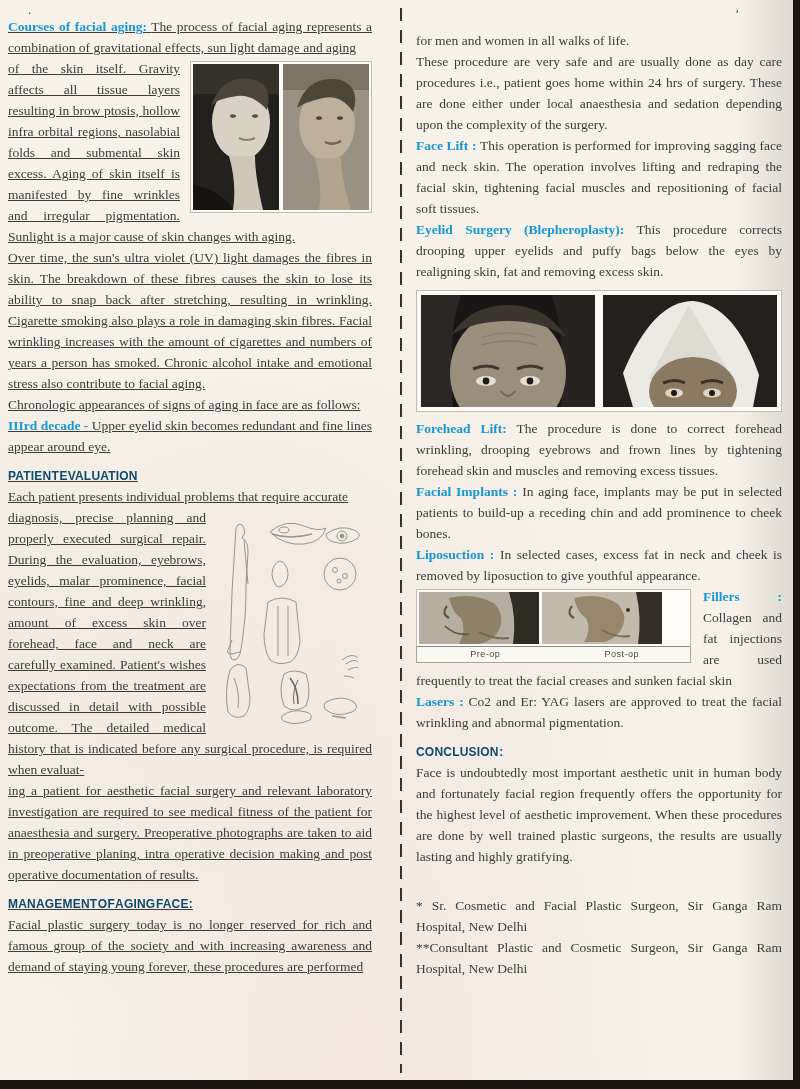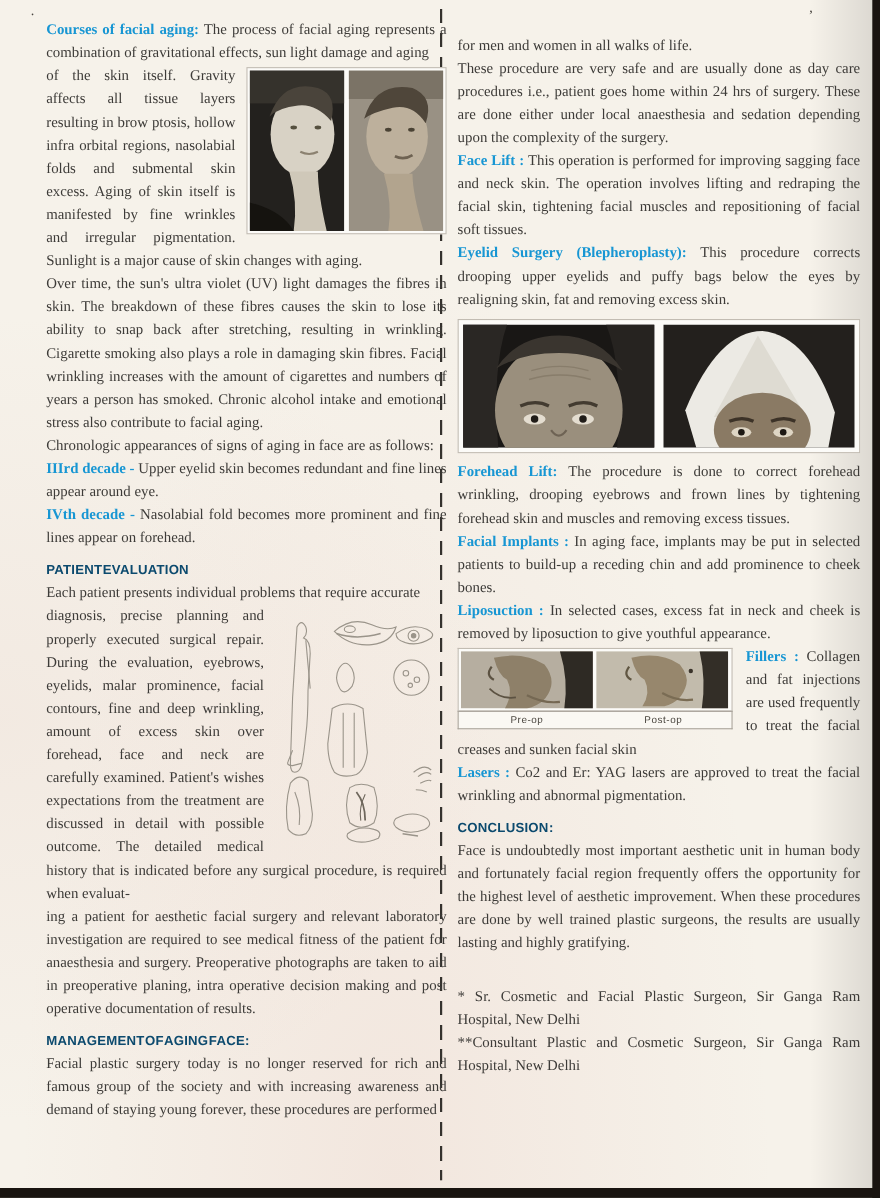--- a/index.html
+++ b/index.html
@@ -28,21 +28,21 @@
   .mark-tl { left: 28px; top: 2px; }
   .mark-tr { left: 735px; top: 6px; }
 
   .divider {
     position: absolute; left: 400px; top: 8px; bottom: 16px; width: 2px;
     background: repeating-linear-gradient(to bottom, #35322e 0 13px, transparent 13px 22px);
     z-index: 2;
   }
 
   .col { position: absolute; z-index: 3; }
-  .col-left  { left: 42px;  top: 16px; width: 364px; }
+  .col-left  { left: 8px;  top: 16px; width: 364px; text-decoration: underline; }
   .col-right { left: 416px; top: 30px; width: 366px; }
 
   p.body-text {
     margin: 0; text-align: justify;
     font-size: 13.5px; line-height: 21px;
   }
   .lead { color: #1796d3; font-weight: bold; }
   .sec-head {
     margin: 12px 0 3px 0;
     font-family: "Liberation Sans", sans-serif;
@@ -57,21 +57,21 @@
 
   .float-right { float: right; margin: 3px 0 5px 10px; }
   .float-left  { float: left;  margin: 3px 12px 3px 0; }
 
   .women-photos { width: 182px; padding: 2px; gap: 4px; }
   .eyes-photos  { width: 100%; padding: 4px; gap: 6px; margin: 8px 0 6px 0; justify-content: space-between; }
 
   .sketches { width: 158px; height: 224px; margin: 3px 0 4px 8px; }
   .sketches svg { display: block; }
 
-  .preop-block { width: 250px; }
+  .preop-block { width: 275px; }
   .preop-photos { padding: 2px; gap: 3px; border-bottom: none; }
   .preop-captions {
     display: flex; background: #faf8f3; border: 1px solid #aaa49a; border-top: 1px solid #8d877d;
     font-family: "Liberation Sans", sans-serif; font-size: 9px; color: #4a463f;
   }
   .preop-captions span { flex: 1; text-align: center; padding: 2px 0 3px 0; letter-spacing: 0.5px; }
 
   .clear { clear: both; }
   .footnotes { margin-top: 28px; }
 </style>
@@ -109,21 +109,20 @@
         <path d="M42,78 Q50,82 58,77" stroke="#6e6252" stroke-width="2.4" fill="none"></path>
       </svg>
     </span>
     <span>of the skin itself. Gravity affects all tissue layers resulting in brow ptosis, hollow infra orbital regions, nasolabial folds and submental skin excess.  Aging of skin itself is manifested by fine wrinkles and irregular pigmentation. Sunlight is a major cause of skin changes with aging.</span>
   </p>
 
   <p class="body-text">Over time, the sun's ultra violet (UV) light damages the fibres in skin.  The breakdown of these fibres causes the skin to lose its ability to snap back after stretching, resulting in wrinkling.  Cigarette smoking also plays a role in damaging skin fibres. Facial wrinkling increases with the amount of cigarettes and numbers of years a person has smoked.  Chronic alcohol intake and emotional stress also contribute to facial aging.</p>
   <p class="body-text">Chronologic appearances of signs of aging in face are as follows:</p>
 
   <p class="body-text item"><span class="lead">IIIrd decade -</span><span> Upper eyelid skin becomes redundant and fine lines appear around eye.</span></p>
-  <p class="body-text item"><span class="lead">IVth decade -</span><span> Nasolabial fold becomes more prominent and fine lines appear on forehead.</span></p>
 
   <h3 class="sec-head">PATIENT EVALUATION</h3>
 
   <p class="body-text">Each patient presents individual problems that require accurate</p>
   <p class="body-text">
     <span class="sketches float-right">
       <svg width="158" height="224" viewBox="0 0 158 224">
         <rect width="158" height="224" fill="none"></rect>
         <g stroke="#9a948a" fill="none" stroke-width="1">
           <path d="M22,18 q4,-8 8,0 q2,6 -2,10 q6,2 6,14 l-2,34 q0,26 -2,40 q-2,20 -4,28 q-2,6 -6,6 q-4,0 -4,-8 l2,-60 Z"></path>

